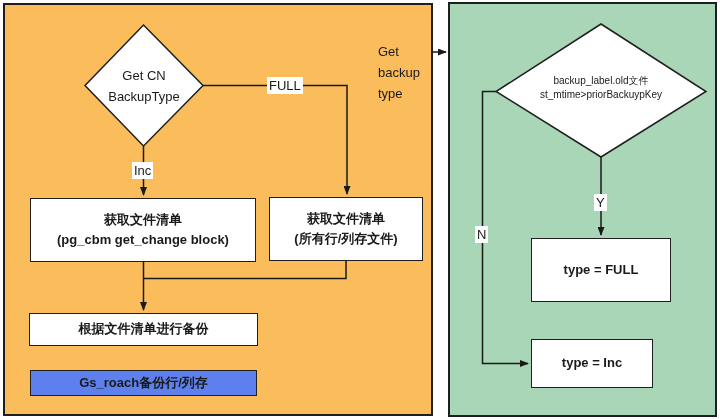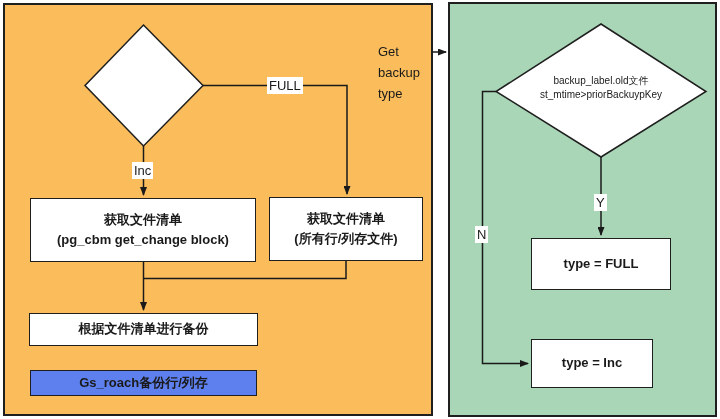--- a/index.html
+++ b/index.html
@@ -37,21 +37,21 @@
     text-align: center;
     white-space: pre-line;
     font-size: 13px;
     line-height: 1.55;
     font-weight: bold;
   }
   .node.box1 { left: 30px;  top: 198px; width: 226px; height: 64px; }
   .node.box2 { left: 269px; top: 197px; width: 154px; height: 64px; }
   .node.box3 { left: 29px;  top: 313px; width: 229px; height: 33px; }
   .node.box4 { left: 30px;  top: 370px; width: 227px; height: 26px; background: #5E80EE; }
-  .node.boxFull { left: 531px; top: 238px; width: 140px; height: 52px; }
+  .node.boxFull { left: 531px; top: 238px; width: 140px; height: 64px; }
   .node.boxInc  { left: 531px; top: 339px; width: 122px; height: 49px; }
   .diamond-text {
     position: absolute;
     text-align: center;
     white-space: pre-line;
   }
   .diamond-text.d1 { left: 85px;  top: 66px; width: 118px; font-size: 13px;   line-height: 1.6; }
   .diamond-text.d2 { left: 493px; top: 74px; width: 216px; font-size: 10px; line-height: 1.4; }
   .edge-label {
     position: absolute;
@@ -99,20 +99,22 @@
 
     <path d="M143.5,262 V310" fill="none" stroke="#1a1a1a" stroke-width="1.5" marker-end="url(#arrow)"></path>
 
     <path d="M433,52 H446" fill="none" stroke="#1a1a1a" stroke-width="1.5" marker-end="url(#arrow)"></path>
 
     <path d="M601,157 V235" fill="none" stroke="#1a1a1a" stroke-width="1.5" marker-end="url(#arrow)"></path>
 
     <path d="M496,91.5 H482.5 V363.5 H528" fill="none" stroke="#1a1a1a" stroke-width="1.5" marker-end="url(#arrow)"></path>
   </svg>
 
+  <div class="diamond-text d1">Get CN
+BackupType</div>
   <div class="edge-label inc">Inc</div>
   <div class="edge-label full">FULL</div>
 
   <div class="node box1">获取文件清单
 (pg_cbm get_change block)</div>
   <div class="node box2">获取文件清单
 (所有行/列存文件)</div>
   <div class="node box3">根据文件清单进行备份</div>
   <div class="node box4" style="background: rgb(94, 128, 238);">Gs_roach备份行/列存</div>
 

